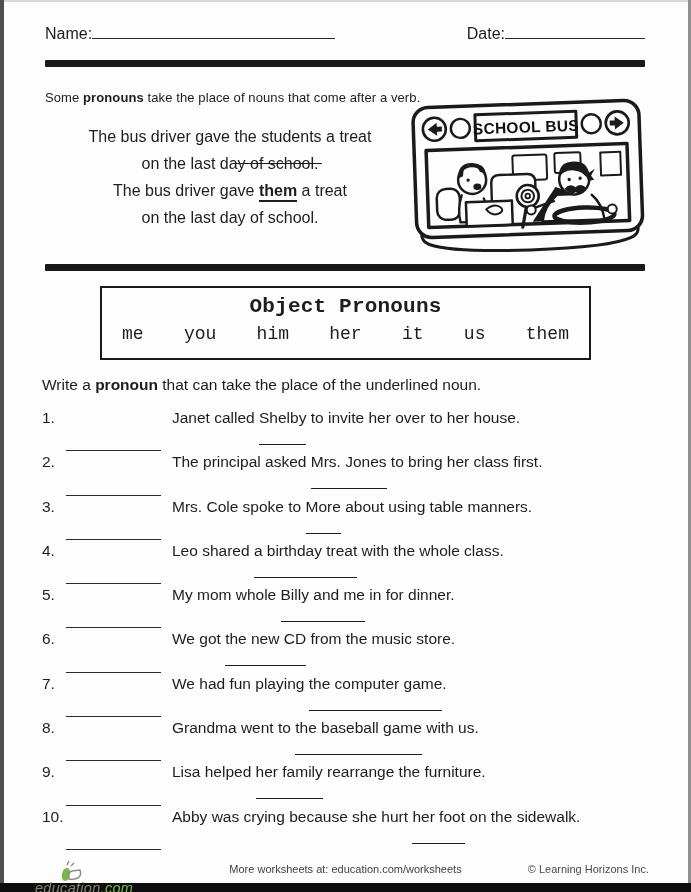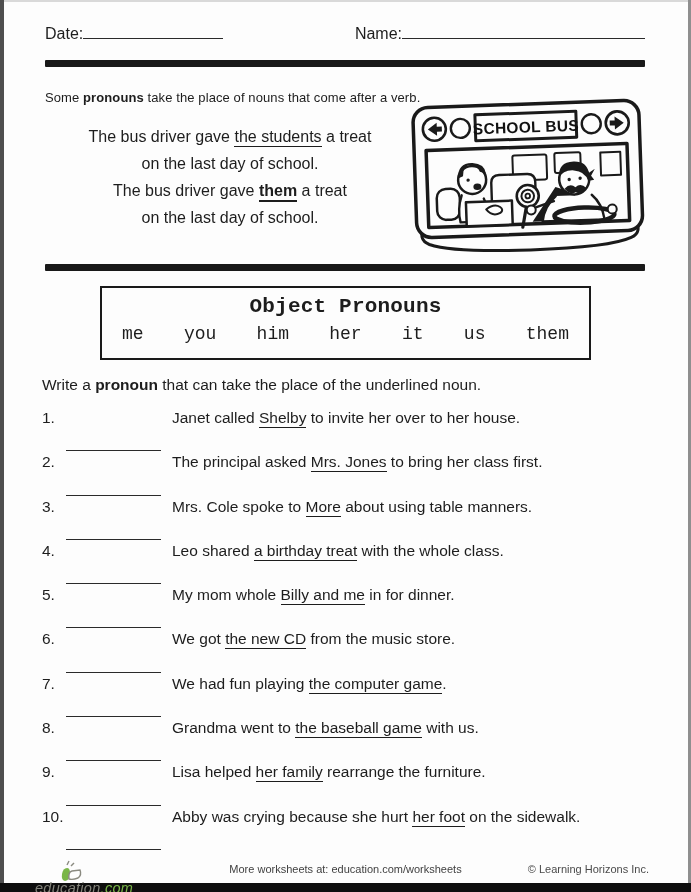--- a/index.html
+++ b/index.html
@@ -22,21 +22,21 @@
   .date-line{width:140px;}
 
   .rule{position:absolute;left:45px;width:600px;height:7px;background:#191919;border-radius:1px;}
   .rule1{top:60px;}
   .rule2{top:264px;}
 
   .intro{position:absolute;left:45px;top:77px;font-size:13px;letter-spacing:.1px;}
   b,strong{font-weight:bold;}
 
   .example-text{position:absolute;left:75px;top:123px;width:310px;text-align:center;font-size:16px;line-height:27px;}
-  .u{border-bottom:1.6px solid #1d1d1d;padding-bottom:1px;}
+  .u{border-bottom:1.6px solid #1d1d1d;padding-bottom:18px;}
   .bu{font-weight:bold;border-bottom:2px solid #1d1d1d;padding-bottom:1px;}
 
   .bus-wrap{position:absolute;left:403px;top:96px;width:250px;height:158px;}
 
   .pronoun-box{position:absolute;left:100px;top:286px;width:491px;height:74px;border:2.5px solid #1a1a1a;background:#fdfdfd;box-sizing:border-box;font-family:Liberation Mono, monospace;}
   .pronoun-title{margin:7px 0 0 0;text-align:center;font-size:21px;font-weight:bold;letter-spacing:.2px;}
   .pronoun-row{display:flex;justify-content:space-between;padding:6px 20px 0 20px;font-size:18px;}
 
   .instruction{position:absolute;left:42px;top:360px;font-size:15.5px;}
 
@@ -59,26 +59,26 @@
 <body>
 
 <div class="page">
   <div class="edge-top"></div>
   <div class="edge-left"></div>
   <div class="edge-right"></div>
   <div class="edge-bottom"></div>
 
   <div class="top-row">
     <div class="field">
+      <span>Name:</span>
+      <span class="fill-line name-line"></span>
+    </div>
+    <div class="field">
       <span>Date:</span>
       <span class="fill-line date-line"></span>
-    </div>
-    <div class="field">
-      <span>Name:</span>
-      <span class="fill-line name-line"></span>
     </div>
   </div>
 
   <div class="rule rule1"></div>
 
   <p class="intro"><span>Some </span><strong>pronouns</strong><span> take the place of nouns that come after a verb.</span></p>
 
   <div class="example-text">
     <div><span>The bus driver gave </span><span class="u">the students</span><span> a treat</span></div>
     <div>on the last day of school.</div>

